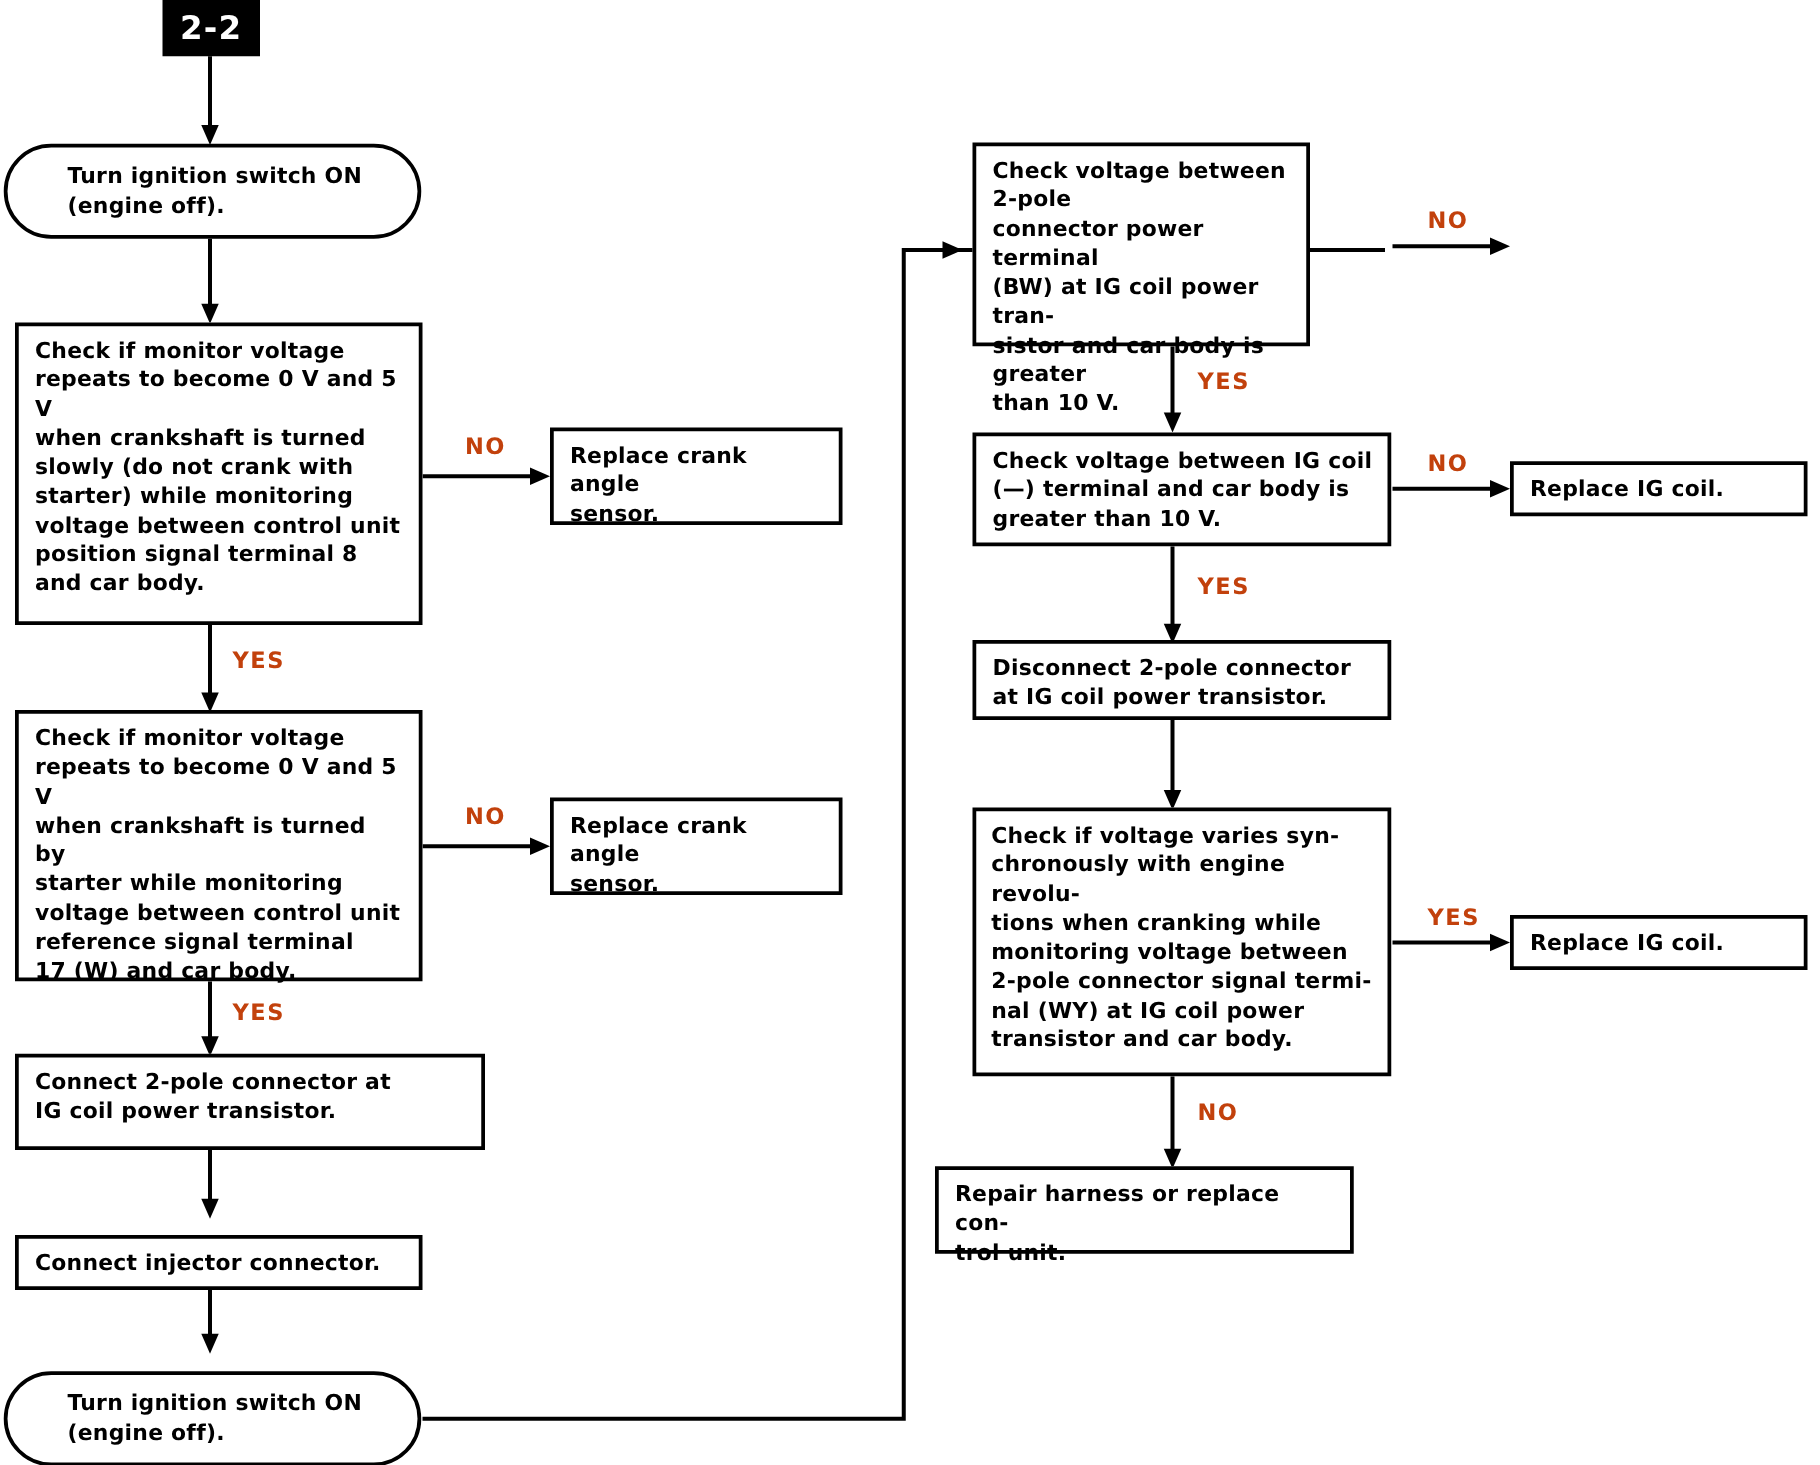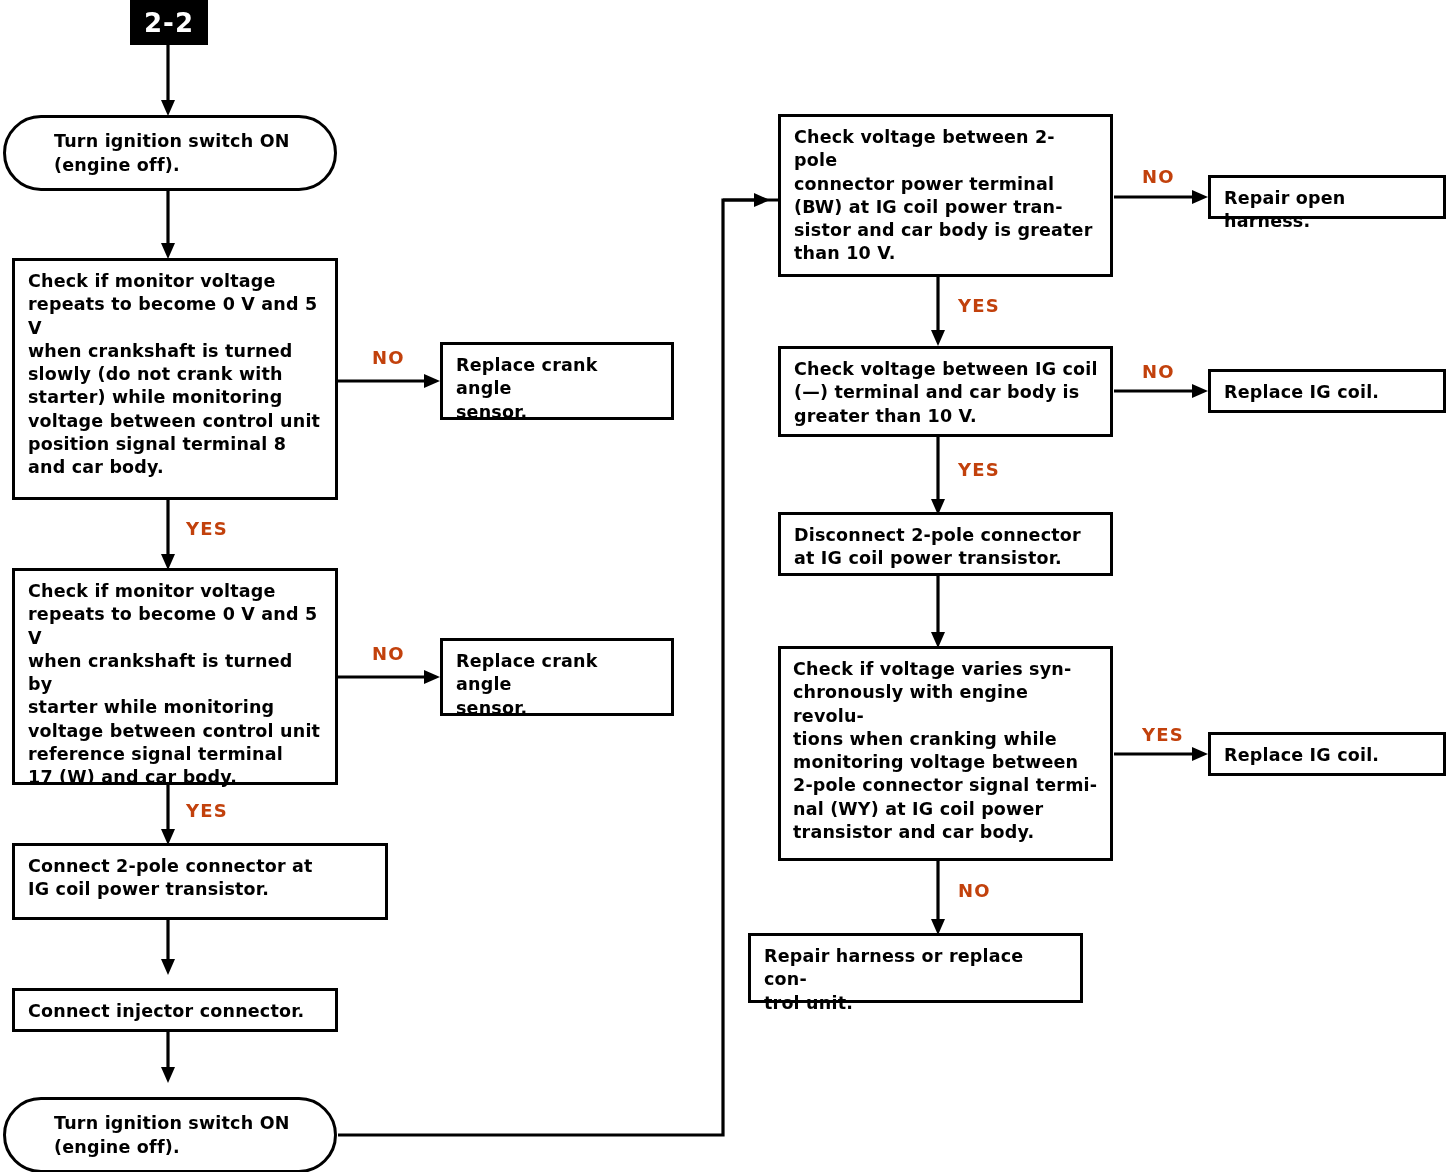--- a/index.html
+++ b/index.html
@@ -164,27 +164,26 @@
 sensor.</div>
 
   <div class="node" style="left:12px; top:843px; width:376px; height:77px;">Connect 2-pole connector at
 IG coil power transistor.</div>
 
   <div class="node" style="left:12px; top:988px; width:326px; height:44px;">Connect injector connector.</div>
 
   <div class="node stadium terminal" style="left:3px; top:1097px; width:334px; height:76px;">Turn ignition switch ON
 (engine off).</div>
 
-  <div class="node" style="left:778px; top:114px; width:335px; height:163px;">Check voltage between 2-pole
+  <div class="node" style="left:778px; top:114px; width:270px; height:163px;">Check voltage between 2-pole
 connector power terminal
 (BW) at IG coil power tran-
 sistor and car body is greater
 than 10 V.</div>
 
-  <div class="node" style="left:1208px; top:175px; width:238px; height:44px;">Repair open harness.</div>
 
   <div class="node" style="left:778px; top:346px; width:335px; height:91px;">Check voltage between IG coil
 (—) terminal and car body is
 greater than 10 V.</div>
 
   <div class="node" style="left:1208px; top:369px; width:238px; height:44px;">Replace IG coil.</div>
 
   <div class="node" style="left:778px; top:512px; width:335px; height:64px;">Disconnect 2-pole connector
 at IG coil power transistor.</div>
 

